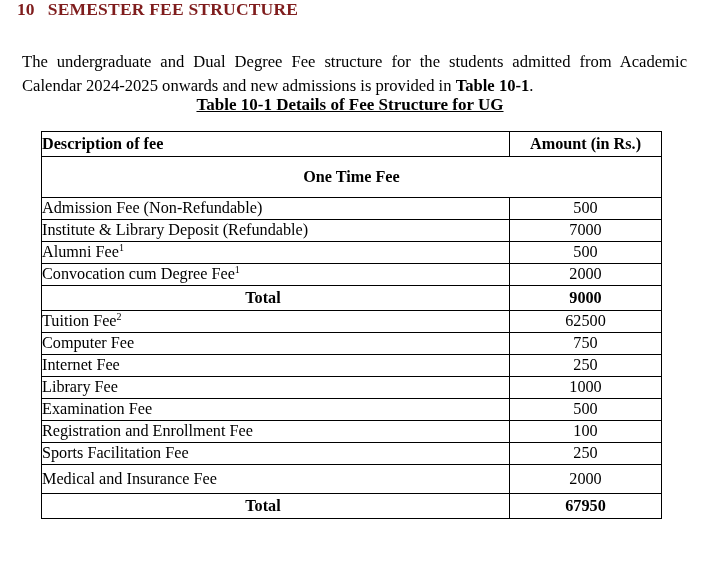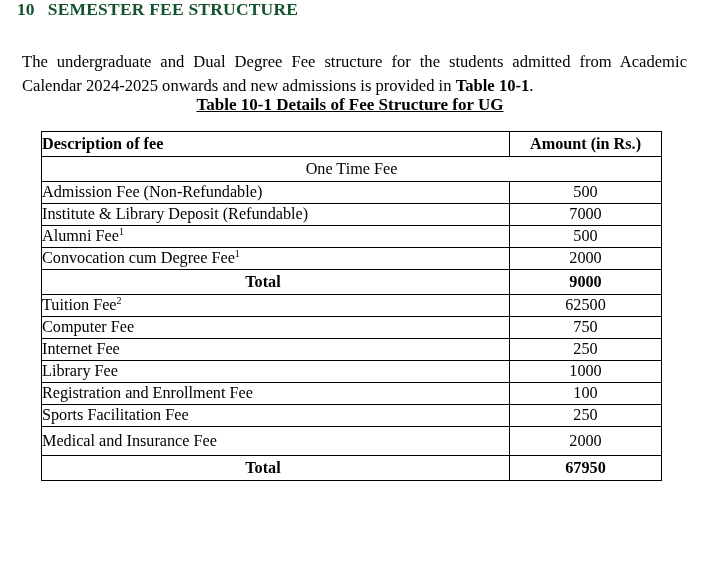--- a/index.html
+++ b/index.html
@@ -109,23 +109,23 @@
   tr.header-row .cell-desc,
   tr.header-row .cell-amt {
     font-weight: bold;
     height: 24px;
   }
   tr.header-row .cell-amt { text-align: center; }
 
   
   tr.section-row td {
     text-align: center;
-    font-weight: normal;
+    font-weight: bold;
     height: 22px;
-    padding: 1px 0;
+    padding: 9px 0;
   }
 
   
   tr.total-row .cell-desc {
     text-align: center;
     padding-right: 25px;
     font-weight: bold;
     height: 24px;
   }
   tr.total-row .cell-amt {
@@ -144,21 +144,21 @@
     font-size: 0.62em;
     vertical-align: super;
     line-height: 0;
   }
 </style>
 </head>
 <body>
 
 <div class="page">
 
-  <div class="section-heading" style="color: #14532d;">
+  <div class="section-heading" style="color: #7f1d1d;">
     <span class="heading-number">10</span>
     <span class="heading-text">SEMESTER FEE STRUCTURE</span>
   </div>
 
   <p class="intro-paragraph">
     <span>The undergraduate and Dual Degree Fee structure for the students admitted from Academic Calendar 2024-2025 onwards and new admissions is provided in </span><span class="strong">Table 10-1</span><span>.</span>
   </p>
 
   <div class="table-caption">Table 10-1 Details of Fee Structure for UG</div>
 
@@ -212,20 +212,24 @@
         </tr>
         <tr>
           <td class="cell-desc">Internet Fee</td>
           <td class="cell-amt">250</td>
         </tr>
         <tr>
           <td class="cell-desc">Library Fee</td>
           <td class="cell-amt">1000</td>
         </tr>
         <tr>
+          <td class="cell-desc">Examination Fee</td>
+          <td class="cell-amt">500</td>
+        </tr>
+        <tr>
           <td class="cell-desc">Registration and Enrollment Fee</td>
           <td class="cell-amt">100</td>
         </tr>
         <tr>
           <td class="cell-desc">Sports Facilitation Fee</td>
           <td class="cell-amt">250</td>
         </tr>
         <tr class="tall-row">
           <td class="cell-desc">Medical and Insurance Fee</td>
           <td class="cell-amt">2000</td>

